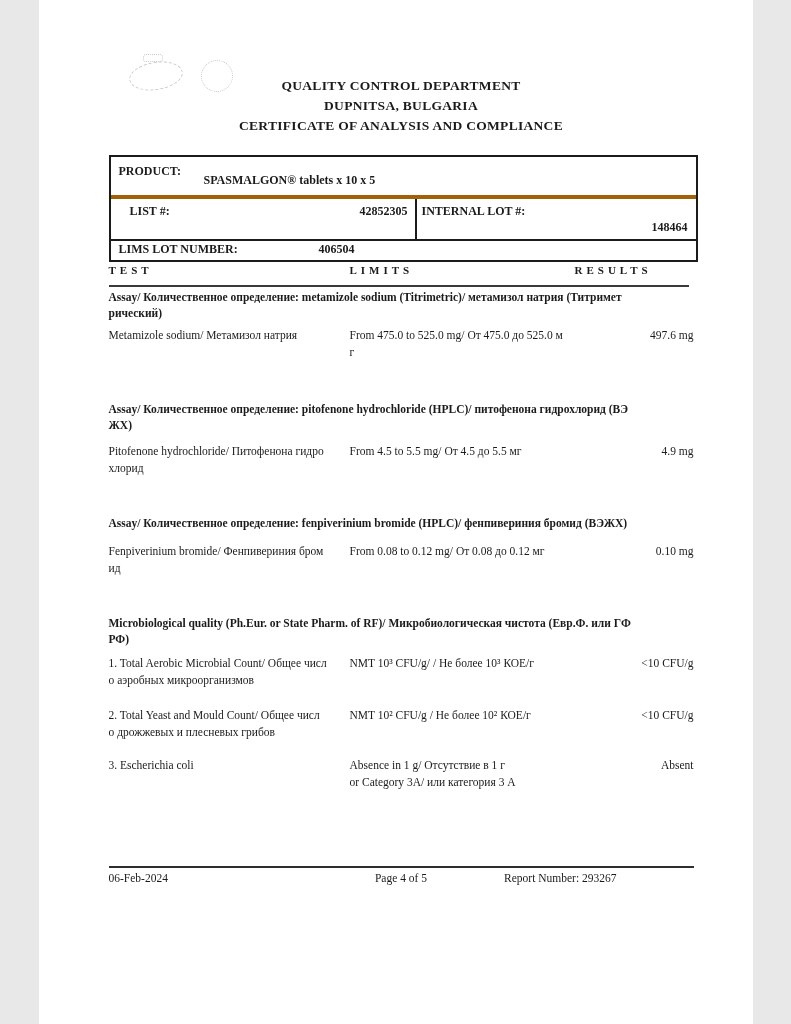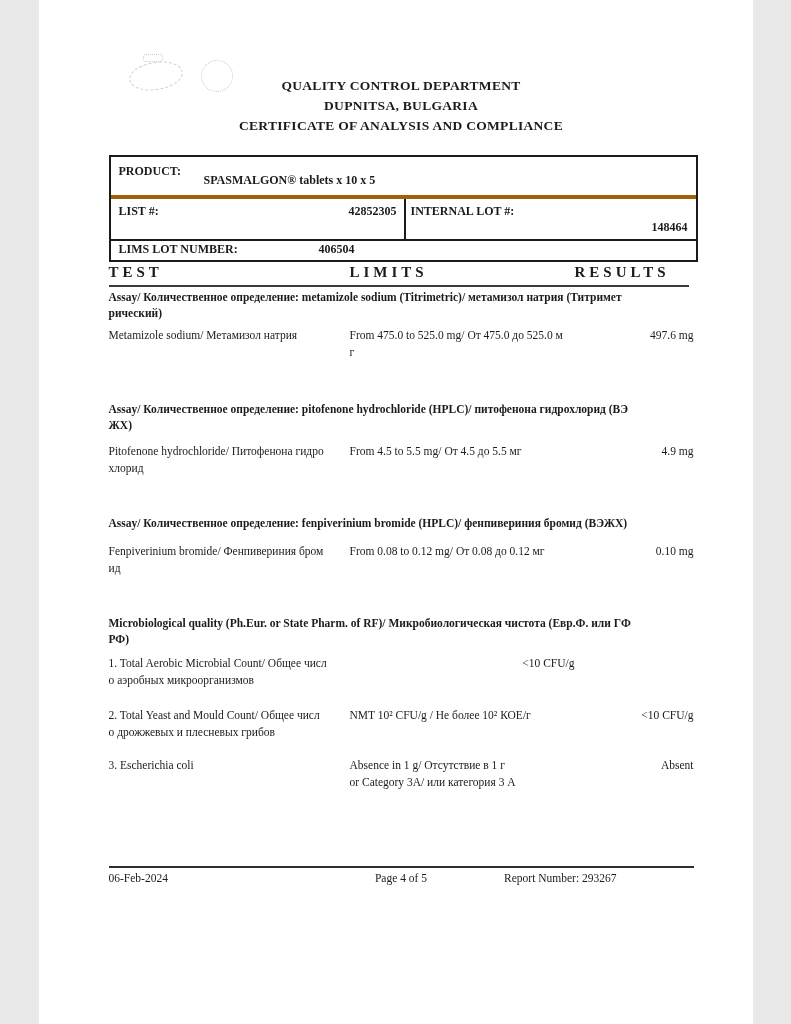--- a/index.html
+++ b/index.html
@@ -26,32 +26,32 @@
     letter-spacing:.3px;
   }
 
   
   .pt { position:absolute; left:70px; top:155px; width:585px; border:2.5px solid #1b1b1b; font-weight:bold; font-size:12px; }
   .pt .lbl { font-weight:bold; }
   .pt-row1 { position:relative; height:38px; border-bottom:4px solid #a16207; }
   .pt-row1 .lbl { position:absolute; left:8px;  top:7px; }
   .pt-row1 .val { position:absolute; left:93px; top:16px; }
   .pt-row2 { display:flex; height:40px; border-bottom:2px solid #1b1b1b; }
-  .pt-cell-left  { position:relative; width:293px; border-right:2px solid #1b1b1b; }
+  .pt-cell-left  { position:relative; width:293px; border-right:2px solid #1b1b1b;margin-left:11px; }
   .pt-cell-left .lbl { position:absolute; left:8px; top:5px; }
   .pt-cell-left .num { position:absolute; right:7px; top:5px; }
   .pt-cell-right { position:relative; flex:1; }
   .pt-cell-right .lbl { position:absolute; left:5px; top:5px; }
   .pt-cell-right .num { position:absolute; right:8px; top:21px; }
   .pt-row3 { position:relative; height:19px; }
   .pt-row3 .lbl { position:absolute; left:8px; top:1px; }
   .pt-row3 .num { position:absolute; left:208px; top:1px; }
 
   
-  .col-headers { position:absolute; left:70px; top:264px; width:585px; height:18px; font-weight:bold; font-size:15px; letter-spacing:4px; }
+  .col-headers { position:absolute; left:70px; top:264px; width:585px; height:18px; font-weight:bold; font-size:11px; letter-spacing:4px; }
   .col-headers .ch-test    { position:absolute; left:0; }
   .col-headers .ch-limits  { position:absolute; left:241px; }
   .col-headers .ch-results { position:absolute; left:466px; }
   .header-rule { position:absolute; left:70px; top:285px; width:580px; height:1.6px; background:#3a3a3a; }
 
   .section-heading {
     position:absolute; left:70px; width:585px;
     font-weight:bold; font-size:11.5px; line-height:15.5px;
   }
   .data-row {
@@ -163,20 +163,23 @@
 
   <div class="section-heading" style="top:616px">
     <div class="ln">Microbiological quality (Ph.Eur. or State Pharm. of RF)/ Микробиологическая чистота (Евр.Ф. или ГФ</div>
     <div class="ln">РФ)</div>
   </div>
   <div class="data-row" style="top:655px">
     <div class="c-test">
       <div class="ln">1. Total Aerobic Microbial Count/ Общее числ</div>
       <div class="ln">о аэробных микроорганизмов</div>
     </div>
+    <div class="c-limits">
+      <div class="ln">NMT 10³ CFU/g/ / Не более 10³ КОЕ/г</div>
+    </div>
     <div class="c-result">&lt;10 CFU/g</div>
   </div>
   <div class="data-row" style="top:707px">
     <div class="c-test">
       <div class="ln">2. Total Yeast and Mould Count/ Общее числ</div>
       <div class="ln">о дрожжевых и плесневых грибов</div>
     </div>
     <div class="c-limits">
       <div class="ln">NMT 10² CFU/g / Не более 10² КОЕ/г</div>
     </div>

